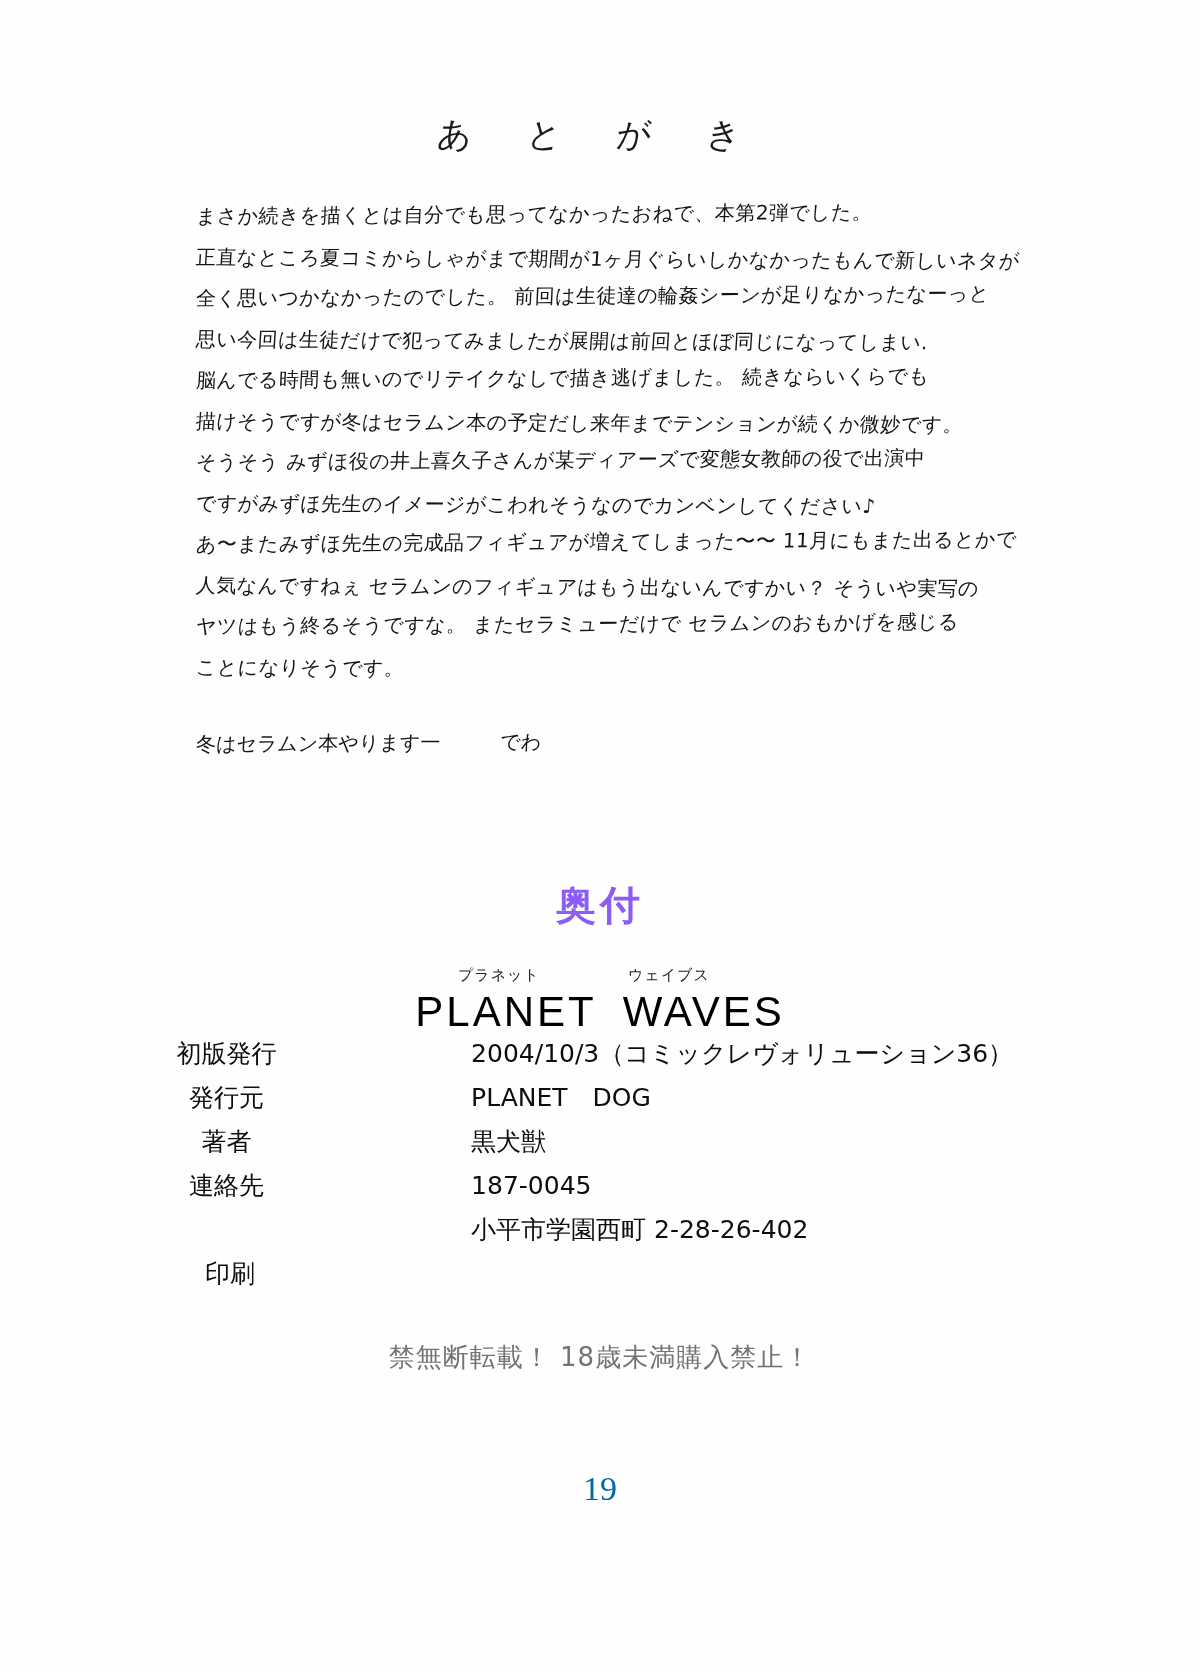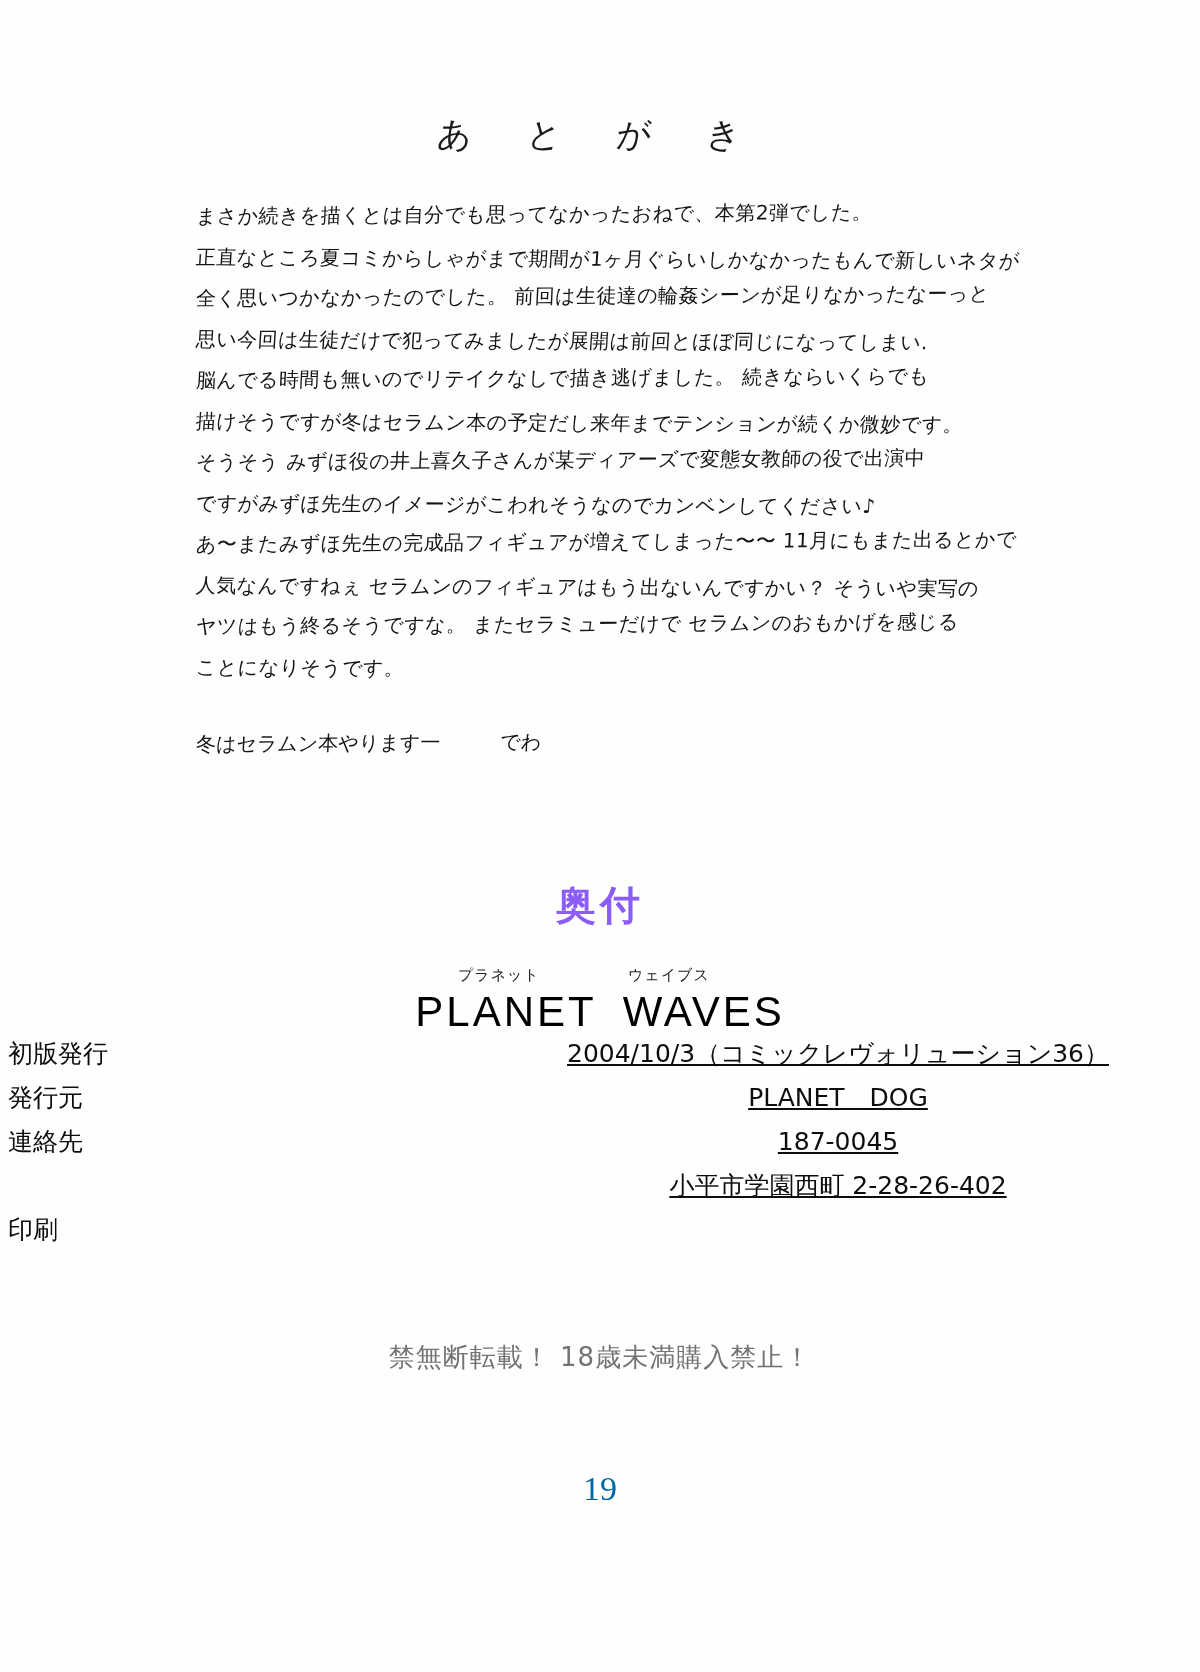--- a/index.html
+++ b/index.html
@@ -121,30 +121,28 @@
   }
   .imprint-row {
     display: flex;
     font-family: "DejaVu Sans", sans-serif;
     font-size: 25px;
     line-height: 44px;
     color: #0d0d0d;
   }
   .imprint-label {
     width: 460px;
-    text-align: left;
+    text-align: center;
     padding-right: 18px;
     white-space: pre;
-    padding-left: 8px;
   }
   .imprint-value {
     width: 740px;
-    text-align: center;
+    text-align: left;
     white-space: pre;
-    text-decoration: underline;
   }
   .warning {
     position: absolute;
     top: 1340px;
     left: 0;
     width: 100%;
     text-align: center;
     font-family: "DejaVu Sans", sans-serif;
     font-size: 26px;
     color: #737373;
@@ -201,20 +199,24 @@
   <div class="imprint">
     <div class="imprint-row">
       <span class="imprint-label">初版発行</span>
       <span class="imprint-value">2004/10/3（コミックレヴォリューション36）</span>
     </div>
     <div class="imprint-row">
       <span class="imprint-label">発行元</span>
       <span class="imprint-value">PLANET　DOG</span>
     </div>
     <div class="imprint-row">
+      <span class="imprint-label">著者</span>
+      <span class="imprint-value">黒犬獣</span>
+    </div>
+    <div class="imprint-row">
       <span class="imprint-label">連絡先</span>
       <span class="imprint-value">187-0045</span>
     </div>
     <div class="imprint-row">
       <span class="imprint-label"></span>
       <span class="imprint-value">小平市学園西町 2-28-26-402</span>
     </div>
     <div class="imprint-row">
       <span class="imprint-label"></span>
     </div>

